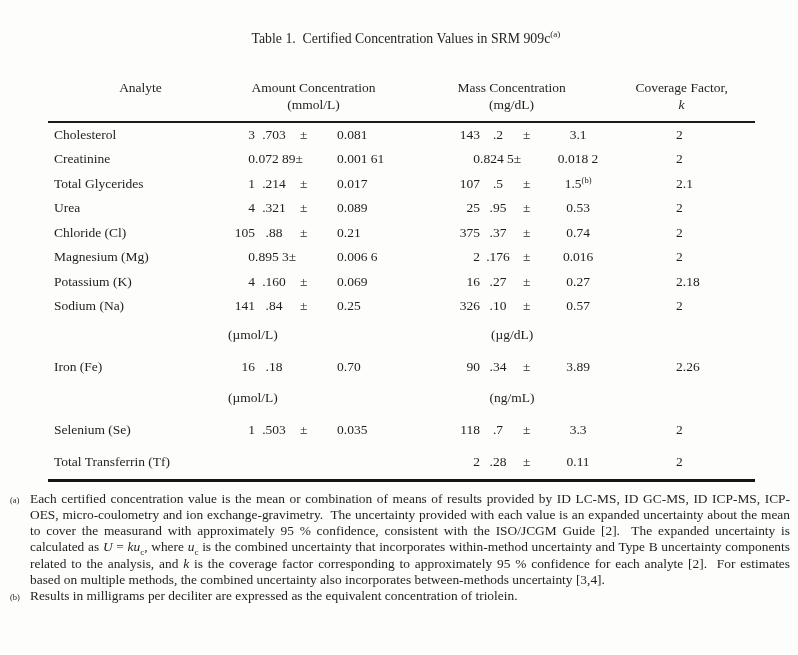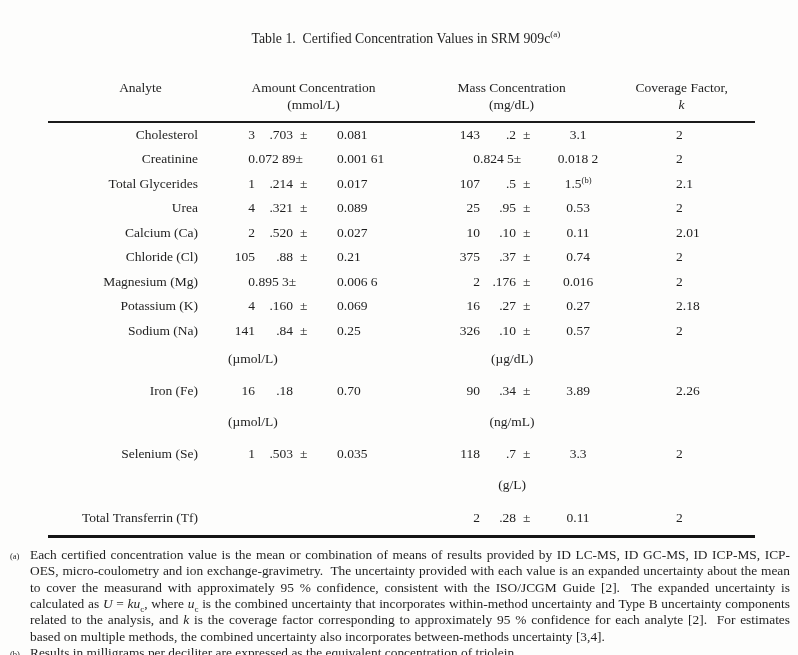--- a/index.html
+++ b/index.html
@@ -47,23 +47,23 @@
     height:24.5px;
     line-height:24.5px;
     white-space:nowrap;
     overflow:visible;
     vertical-align:middle;
   }
   tr.units td{height:32px;line-height:32px;}
   tr.loose td{height:31px;line-height:31px;}
   tbody tr:last-child td{height:34px;line-height:34px;}
 
-  td.al{text-align:right;padding-left:6px;}
+  td.al{text-align:left;padding-left:6px;}
   td.ri{text-align:right;}
-  td.le{text-align:right;}
+  td.le{text-align:center;}
   td.pm{text-align:left;padding-left:7px;}
   td.unc{text-align:left;padding-left:12px;}
   td.unc2{text-align:center;padding-left:2px;}
   td.kcol{text-align:left;padding-left:68px;}
   td.ctr-a{text-align:left;padding-left:30px;}
   td.ctr-m{text-align:center;padding-left:16px;}
   tbody sup{font-size:8.5px;line-height:0;}
 
   .footnotes{
     margin:9px 8px 0 8px;
@@ -167,32 +167,20 @@
           <td class="le">.321</td>
           <td class="pm">±</td>
           <td class="unc">0.089</td>
           <td class="ri">25</td>
           <td class="le">.95</td>
           <td class="pm">±</td>
           <td class="unc2">0.53</td>
           <td class="kcol">2</td>
         </tr>
         <tr class="data">
-          <td class="al">Calcium (Ca)</td>
-          <td class="ri">2</td>
-          <td class="le">.520</td>
-          <td class="pm">±</td>
-          <td class="unc">0.027</td>
-          <td class="ri">10</td>
-          <td class="le">.10</td>
-          <td class="pm">±</td>
-          <td class="unc2">0.11</td>
-          <td class="kcol">2.01</td>
-        </tr>
-        <tr class="data">
           <td class="al">Chloride (Cl)</td>
           <td class="ri">105</td>
           <td class="le">.88</td>
           <td class="pm">±</td>
           <td class="unc">0.21</td>
           <td class="ri">375</td>
           <td class="le">.37</td>
           <td class="pm">±</td>
           <td class="unc2">0.74</td>
           <td class="kcol">2</td>
@@ -262,26 +250,20 @@
           <td class="ri">1</td>
           <td class="le">.503</td>
           <td class="pm">±</td>
           <td class="unc">0.035</td>
           <td class="ri">118</td>
           <td class="le">.7</td>
           <td class="pm">±</td>
           <td class="unc2">3.3</td>
           <td class="kcol">2</td>
         </tr>
-        <tr class="units">
-          <td class="al"></td>
-          <td class="ctr-a" colspan="4"></td>
-          <td class="ctr-m" colspan="4">(g/L)</td>
-          <td class="kcol"></td>
-        </tr>
         <tr class="data loose">
           <td class="al">Total Transferrin (Tf)</td>
           <td class="ri"></td>
           <td class="le"></td>
           <td class="pm"></td>
           <td class="unc"></td>
           <td class="ri">2</td>
           <td class="le">.28</td>
           <td class="pm">±</td>
           <td class="unc2">0.11</td>

